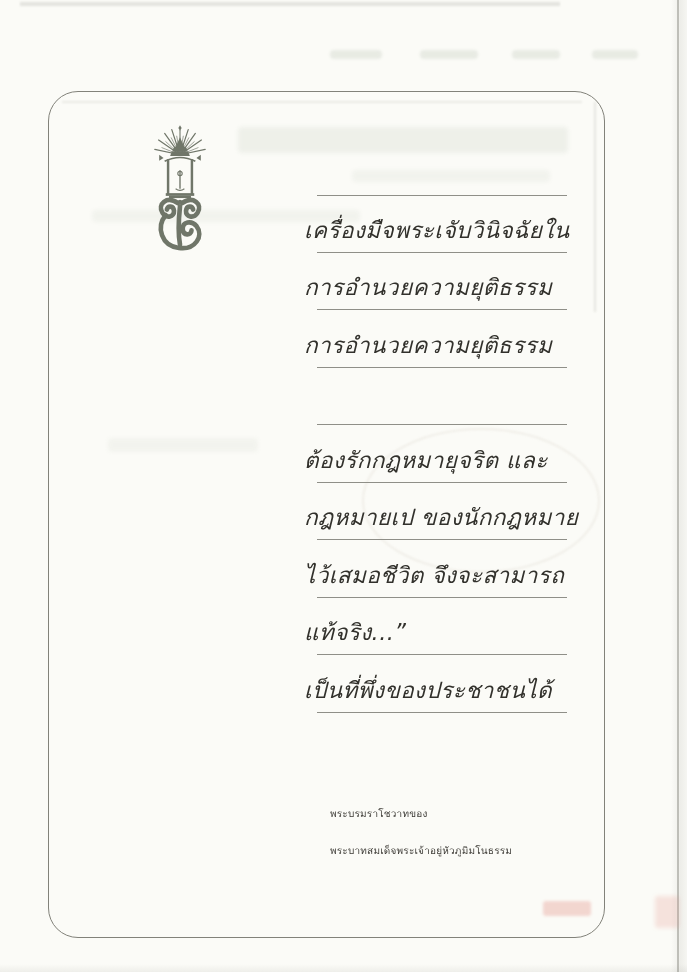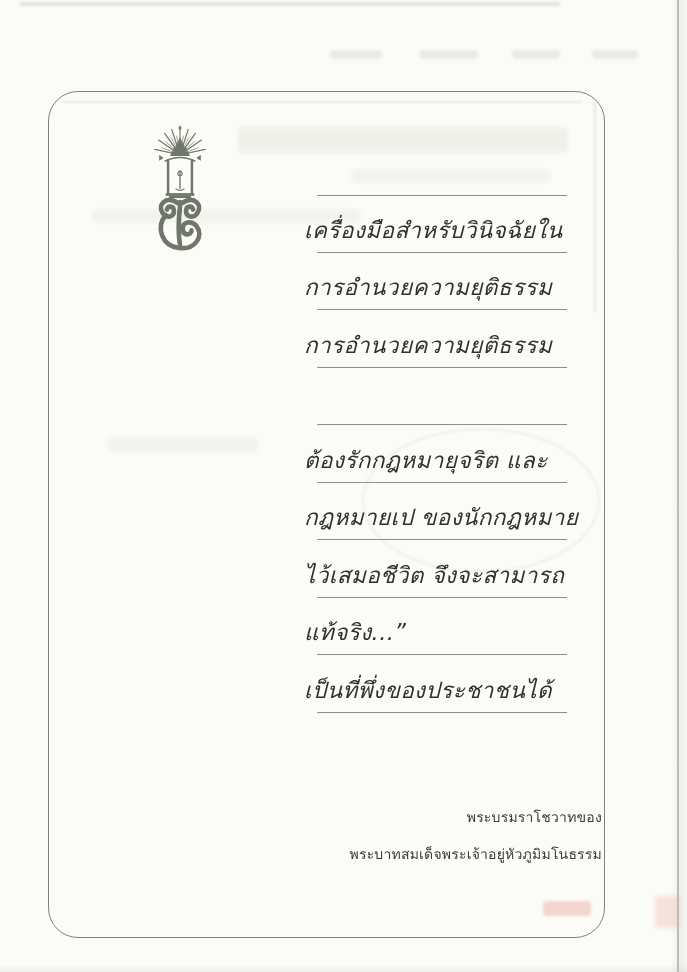--- a/index.html
+++ b/index.html
@@ -56,23 +56,23 @@
   .qrow{position:relative;height:57.5px}
   .qrow .rule{bottom:0}
   .qtext{
     position:absolute;left:4px;bottom:5px;white-space:nowrap;
     font-family:"DejaVu Sans",sans-serif;font-style:italic;
     font-size:22.5px;letter-spacing:.4px;color:var(--ink);
   }
   .qrow.indent .qtext{left:44px}
 
   
-  .attr-line{position:absolute;left:330px;width:272px;text-align:right;
+  .attr-line{position:absolute;left:330px;width:272px;text-align:left;
     font-family:"Liberation Serif","DejaVu Serif",serif;
-    font-size:14px;color:var(--attr);letter-spacing:.2px}
+    font-size:10px;color:var(--attr);letter-spacing:.2px}
   .attr-1{top:806px}
   .attr-2{top:843px}
 </style>
 </head>
 <body>
 
 <div class="scan-top-streak"></div>
 <div class="scan-right-band"></div>
 <div class="scan-right-line"></div>
 <div class="scan-bottom-shade"></div>
@@ -137,21 +137,21 @@
       <path d="M34 168 C16 190 26 224 58 228 C88 232 104 206 90 188 C81 177 64 180 65 194 C66 206 80 206 81 196"></path>
       <path d="M60 152 C57 180 56 200 60 222"></path>
     </g>
     <circle cx="60" cy="144" r="4" fill="var(--emblem)"></circle>
   </svg>
 </div>
 
 <div class="quote-block">
   <div class="rule rule-top"></div>
   <div class="qrow">
-    <span class="qtext">เครื่องมือสำหรับวินิจฉัยใน</span>
+    <span class="qtext">เครื่องมืจพระเจับวินิจฉัยใน</span>
     <div class="rule"></div>
   </div>
   <div class="qrow">
     <span class="qtext">การอำนวยความยุติธรรม</span>
     <div class="rule"></div>
   </div>
   <div class="qrow">
     <span class="qtext">การอำนวยความยุติธรรม</span>
     <div class="rule"></div>
   </div>

